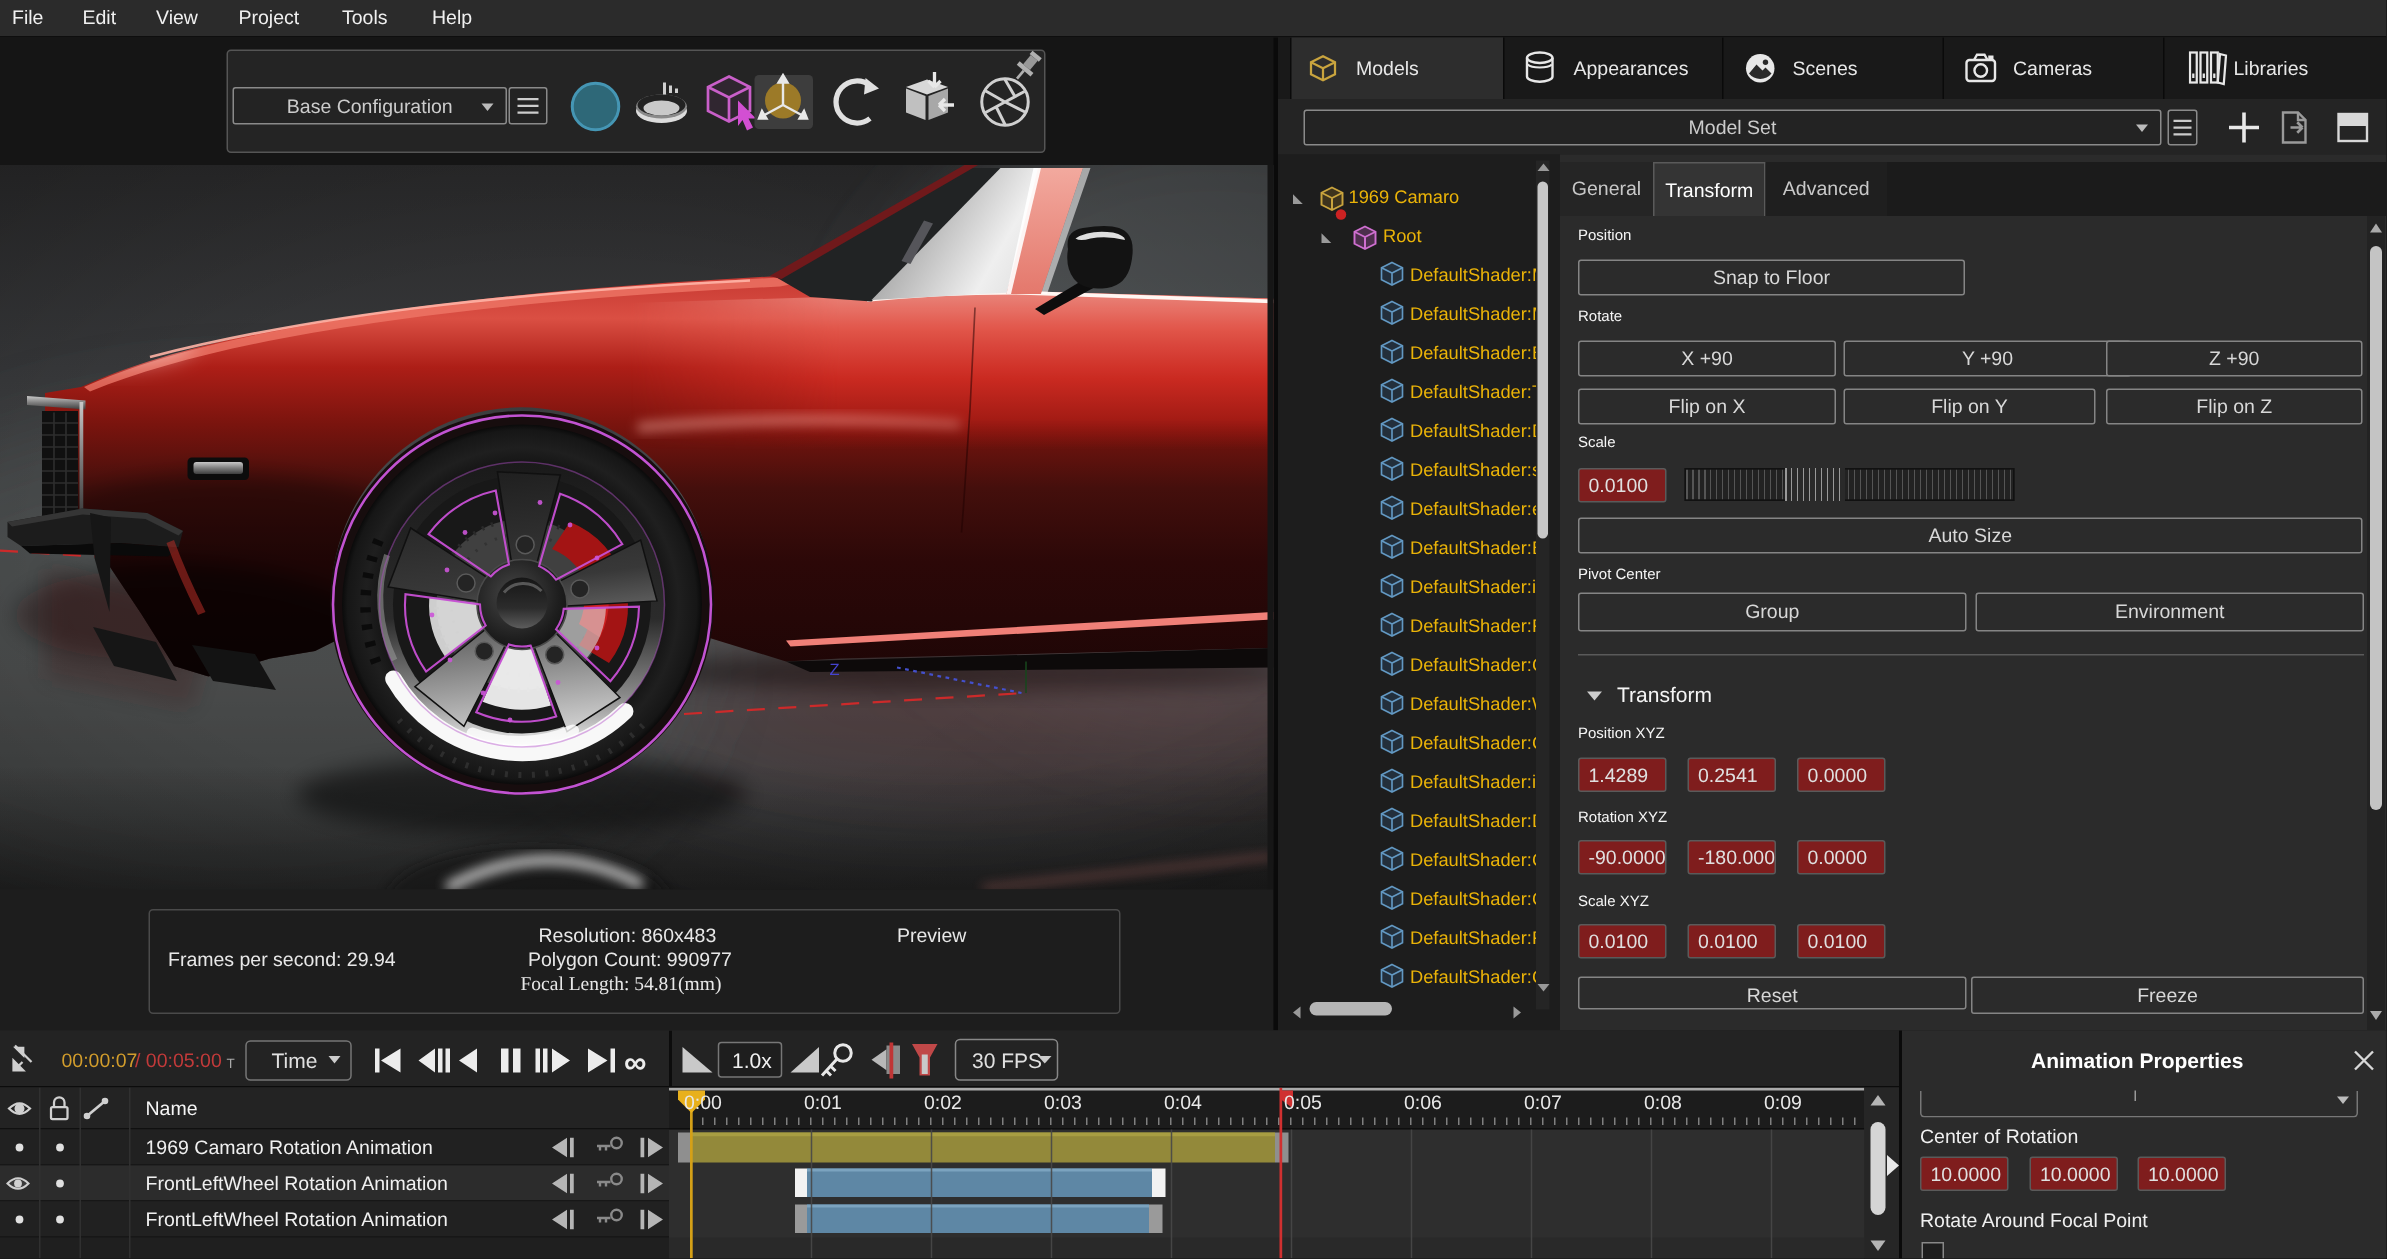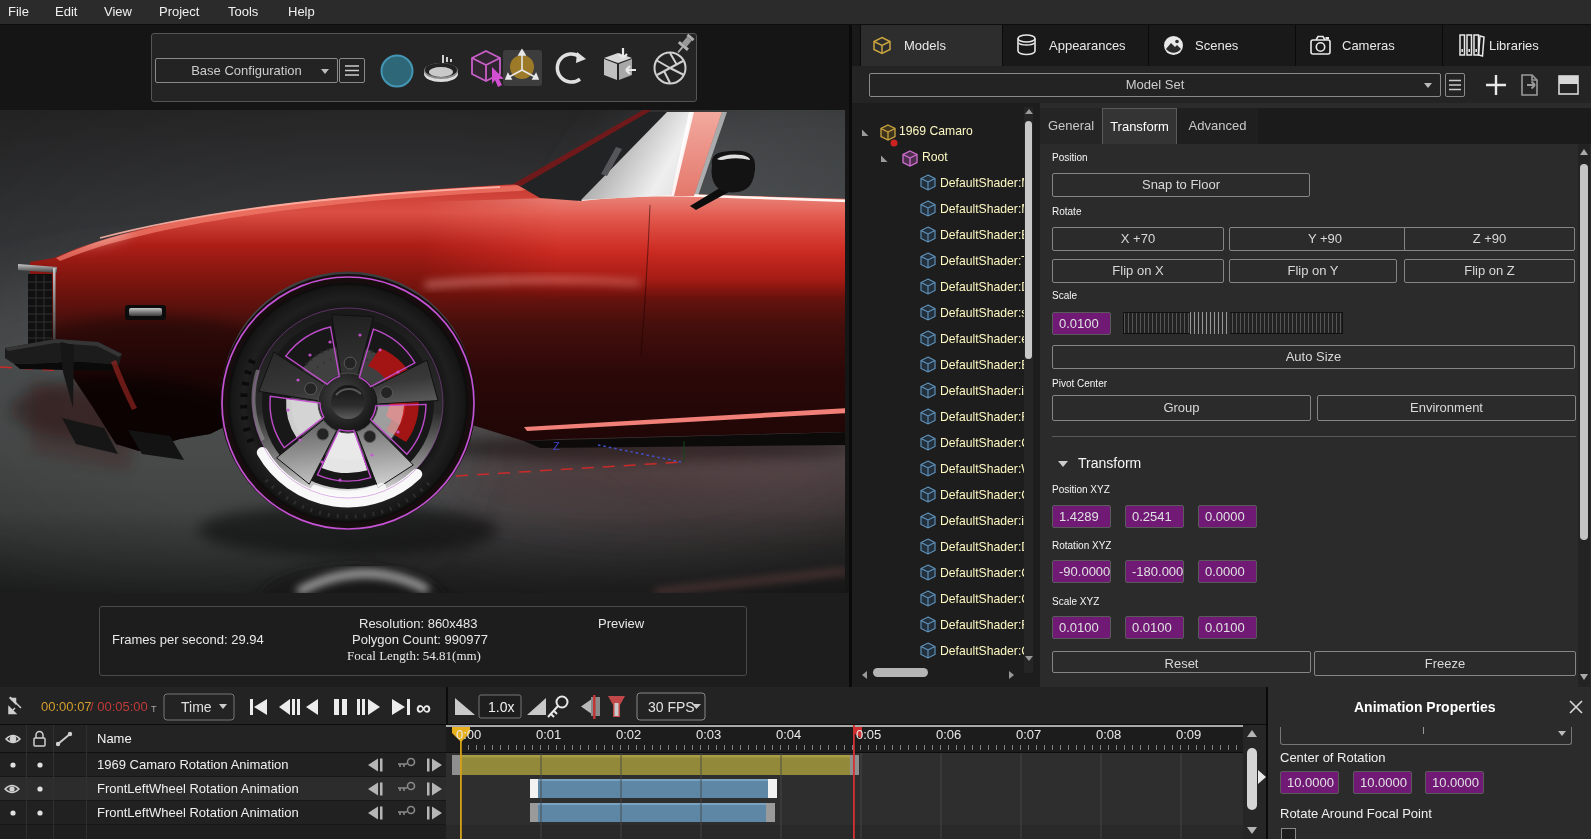--- a/index.html
+++ b/index.html
@@ -35,29 +35,29 @@
 
 #modelsetrow { position:absolute; left:0; top:41px; width:739px; height:37px; background:#242424; }
 #modelset { position:absolute; left:17px; top:7px; width:572px; height:24px; background:#232323;
   border:1px solid #8a8a8a; border-radius:2px; color:#ccc; text-align:center; line-height:22px; }
 #modelset .car { position:absolute; right:8px; top:9px; width:0; height:0;
   border-left:4px solid transparent; border-right:4px solid transparent; border-top:5px solid #bbb; }
 #mshamb { position:absolute; left:593px; top:7px; width:20px; height:24px; background:#232323;
   border:1px solid #8a8a8a; border-radius:2px; }
 
 #tree { position:absolute; left:0; top:78px; width:188px; height:584px; background:#1d1d1d; overflow:hidden; }
-.trow { position:absolute; left:0; height:26px; line-height:26px; color:#fef9c3; font-size:12.2px; white-space:nowrap; overflow:hidden; width:86px; }
+.trow { position:absolute; left:0; height:26px; line-height:26px; color:#eab308; font-size:12.2px; white-space:nowrap; overflow:hidden; width:86px; }
 
 #xpanel { position:absolute; left:188px; top:78px; width:551px; height:584px; background:#2b2b2b; }
 #xtabs { position:absolute; left:0; top:5px; width:551px; height:36px; background:#1b1b1b; }
 .xtab { position:absolute; top:0; height:36px; line-height:36px; text-align:center; font-size:13px; }
 .btn { position:absolute; height:24px; border:1px solid #858585; border-radius:2px; color:#d8d8d8;
   text-align:center; line-height:22px; font-size:13px; background:#2b2b2b; }
 .lab { position:absolute; color:#f5f5f5; font-size:10px; white-space:nowrap; }
-.inp { position:absolute; height:23px; background:#701a75; border:1px solid #5a5a5a; border-radius:2px;
+.inp { position:absolute; height:23px; background:#7f1d1d; border:1px solid #5a5a5a; border-radius:2px;
   color:#e0e0e0; font-size:13px; line-height:21px; padding-left:6px; }
 
 #timeline { position:absolute; left:0; top:687px; width:1591px; height:152px; background:#262626; }
 #tltop { position:absolute; left:0; top:0; width:1266px; height:38px; background:#232323; border-bottom:1px solid #0c0c0c; }
 #names { position:absolute; left:0; top:38px; width:446px; height:114px; background:#1f1f1f; }
 #tracks { position:absolute; left:446px; top:38px; width:797px; height:114px; background:#2e2e2e; overflow:hidden; }
 #tlscroll { position:absolute; left:1243px; top:38px; width:23px; height:114px; background:#262626; overflow:hidden; }
 #animprop { position:absolute; left:1266px; top:0; width:325px; height:152px; background:#2b2b2b; border-left:2px solid #0a0a0a; overflow:hidden; }
 .nrow { position:absolute; left:0; width:446px; height:24px; background:#212121; border-bottom:1px solid #171717;
   color:#f0f0f0; font-size:13px; line-height:24px; }
@@ -575,21 +575,21 @@
     </div>
     <div id="xpanel">
       <div id="xtabs">
         <div class="xtab" style="left:0; width:62px; color:#c8c8c8; background:#252525;">General</div>
         <div class="xtab" style="left:62px; width:75px; color:#fff; background:#343434; border:1px solid #5a5a5a; border-bottom:none;">Transform</div>
         <div class="xtab" style="left:137px; width:81px; color:#c8c8c8; background:#1f1f1f;">Advanced</div>
       </div>
       <div class="lab" style="left:12px; top:49px;">Position</div>
       <div class="btn" style="left:12px; top:70px; width:258px;">Snap to Floor</div>
       <div class="lab" style="left:12px; top:103px;">Rotate</div>
-      <div class="btn" style="left:12px; top:124px; width:172px;">X +70</div>
+      <div class="btn" style="left:12px; top:124px; width:172px;">X +90</div>
       <div class="btn" style="left:189px; top:124px; width:192px;">Y +90</div>
       <div class="btn" style="left:364px; top:124px; width:171px;">Z +90</div>
       <div class="btn" style="left:12px; top:156px; width:172px;">Flip on X</div>
       <div class="btn" style="left:189px; top:156px; width:168px;">Flip on Y</div>
       <div class="btn" style="left:364px; top:156px; width:171px;">Flip on Z</div>
       <div class="lab" style="left:12px; top:187px;">Scale</div>
       <div class="inp" style="left:12px; top:209px; width:59px;">0.0100</div>
       <div class="abs" style="left:83px; top:209px; width:220px; height:22px; background:#1c1c1c; border:1px solid #111;
         background-image:repeating-linear-gradient(90deg, #555 0px, #555 1px, #222 1px, #222 4px);"></div>
       <div class="abs" style="left:150px; top:209px; width:40px; height:22px;

